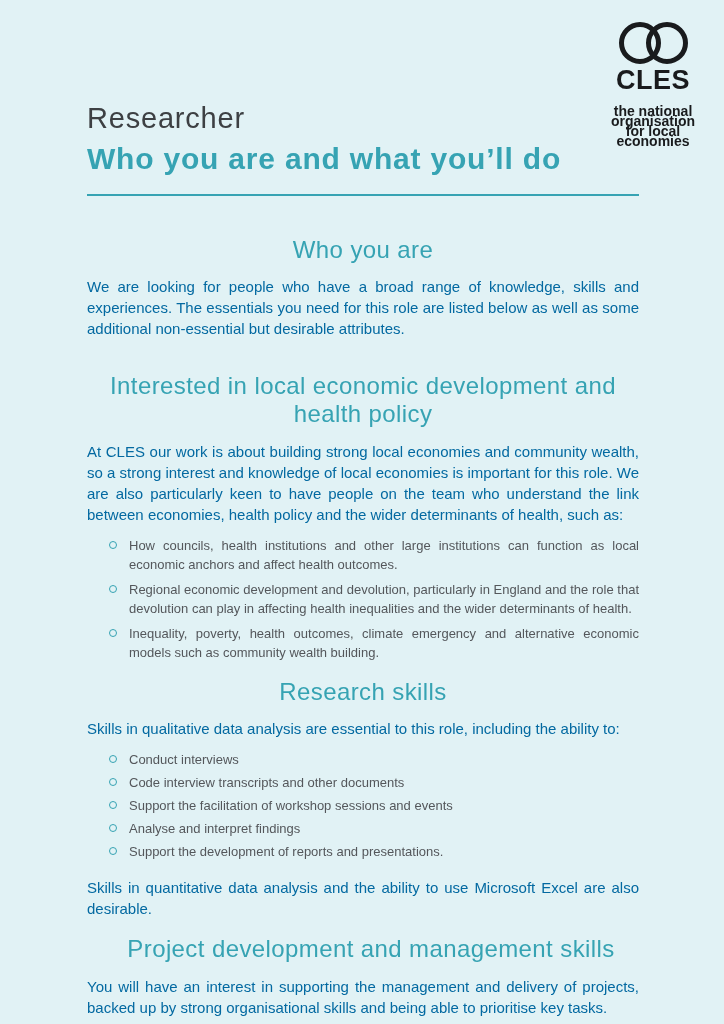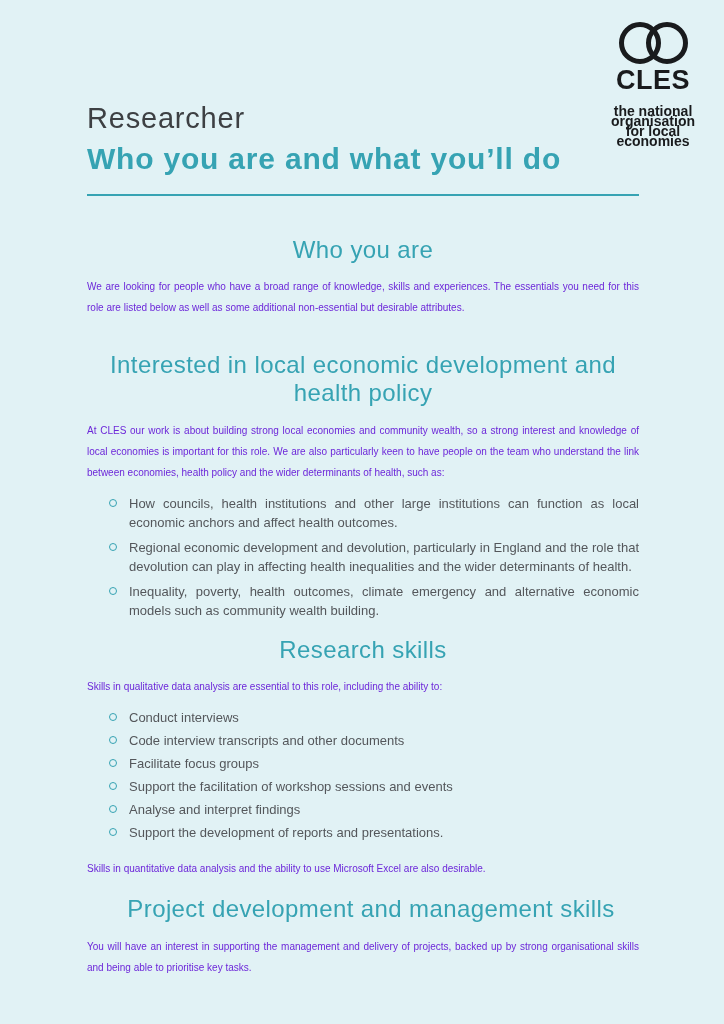--- a/index.html
+++ b/index.html
@@ -54,22 +54,22 @@
   h2.section-heading {
     font-size: 24px; font-weight: 400; letter-spacing: 0.4px;
     color: #36a3b3; margin: 0 0 13px; line-height: 1.15; text-align: center;
   }
   .s1 h2 { margin-top: 40px; }
   .s2 h2 { margin-top: 33px; }
   .s3 h2 { margin-top: 12px; }
   .s4 h2 { margin-top: 16px; margin-left: 16px; }
 
   p.body-text {
-    font-size: 10px; line-height: 21px; text-align: justify;
-    color: #6d28d9; margin: 0 0 0;
+    font-size: 15px; line-height: 21px; text-align: justify;
+    color: #0369a1; margin: 0 0 0;
   }
 
   ul.bullet-list {
     list-style: none; margin: 11px 0 16px; padding: 0;
   }
   ul.bullet-list li {
     display: flex; align-items: flex-start;
     font-size: 13px; line-height: 19px; color: #54575b;
     margin-bottom: 6px;
   }
@@ -138,24 +138,20 @@
         <li>
           <span class="bullet-marker"></span>
           <span class="bullet-text">Conduct interviews</span>
         </li>
         <li>
           <span class="bullet-marker"></span>
           <span class="bullet-text">Code interview transcripts and other documents</span>
         </li>
         <li>
           <span class="bullet-marker"></span>
-          <span class="bullet-text">Facilitate focus groups</span>
-        </li>
-        <li>
-          <span class="bullet-marker"></span>
           <span class="bullet-text">Support the facilitation of workshop sessions and events</span>
         </li>
         <li>
           <span class="bullet-marker"></span>
           <span class="bullet-text">Analyse and interpret findings</span>
         </li>
         <li>
           <span class="bullet-marker"></span>
           <span class="bullet-text">Support the development of reports and presentations.</span>
         </li>

